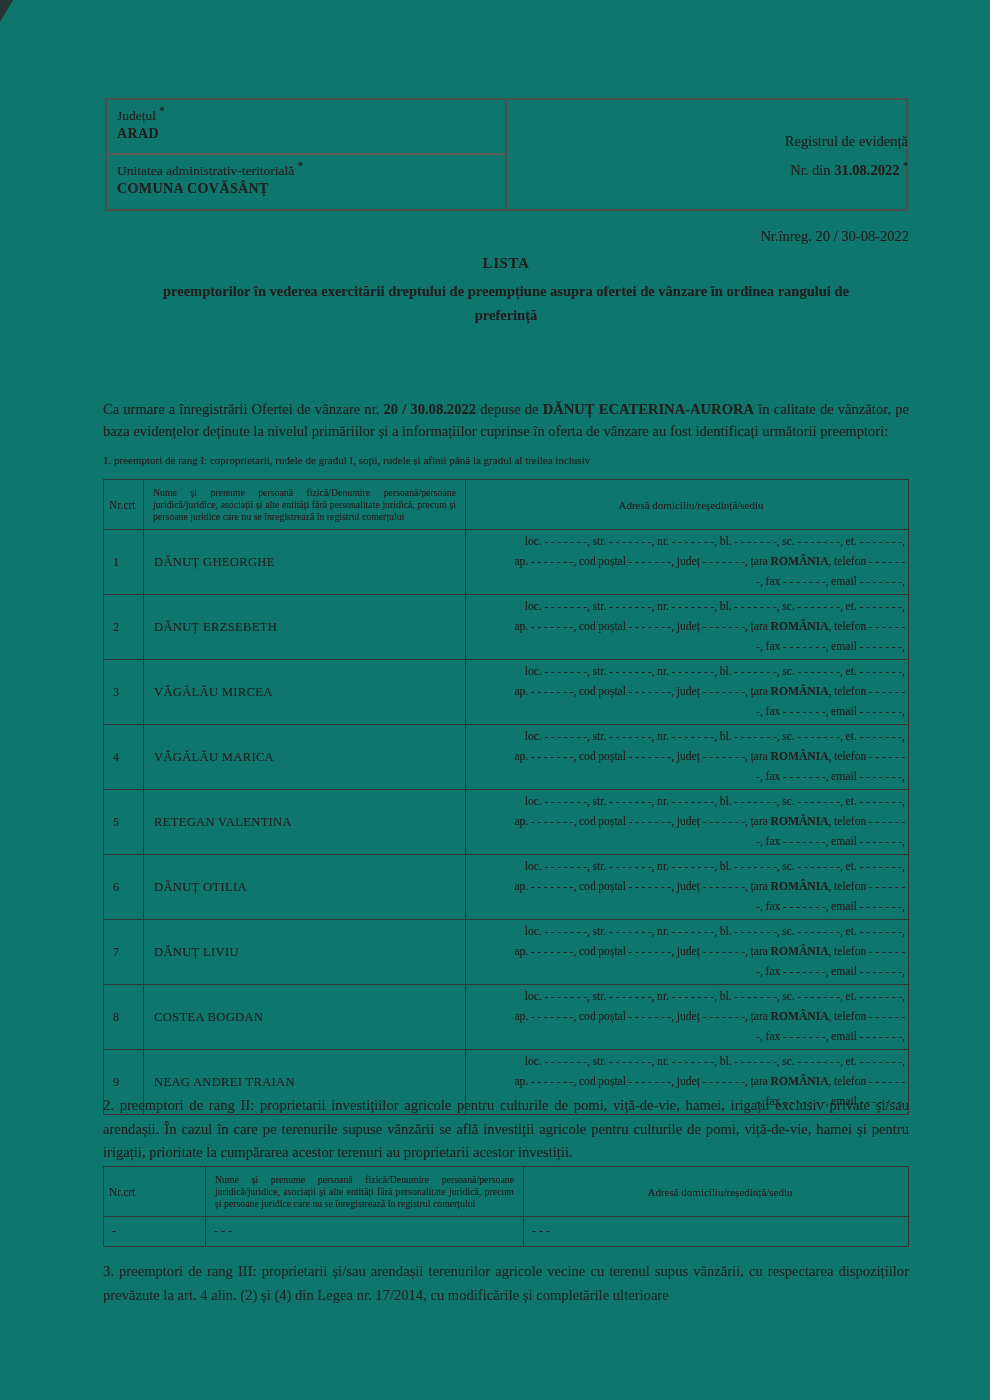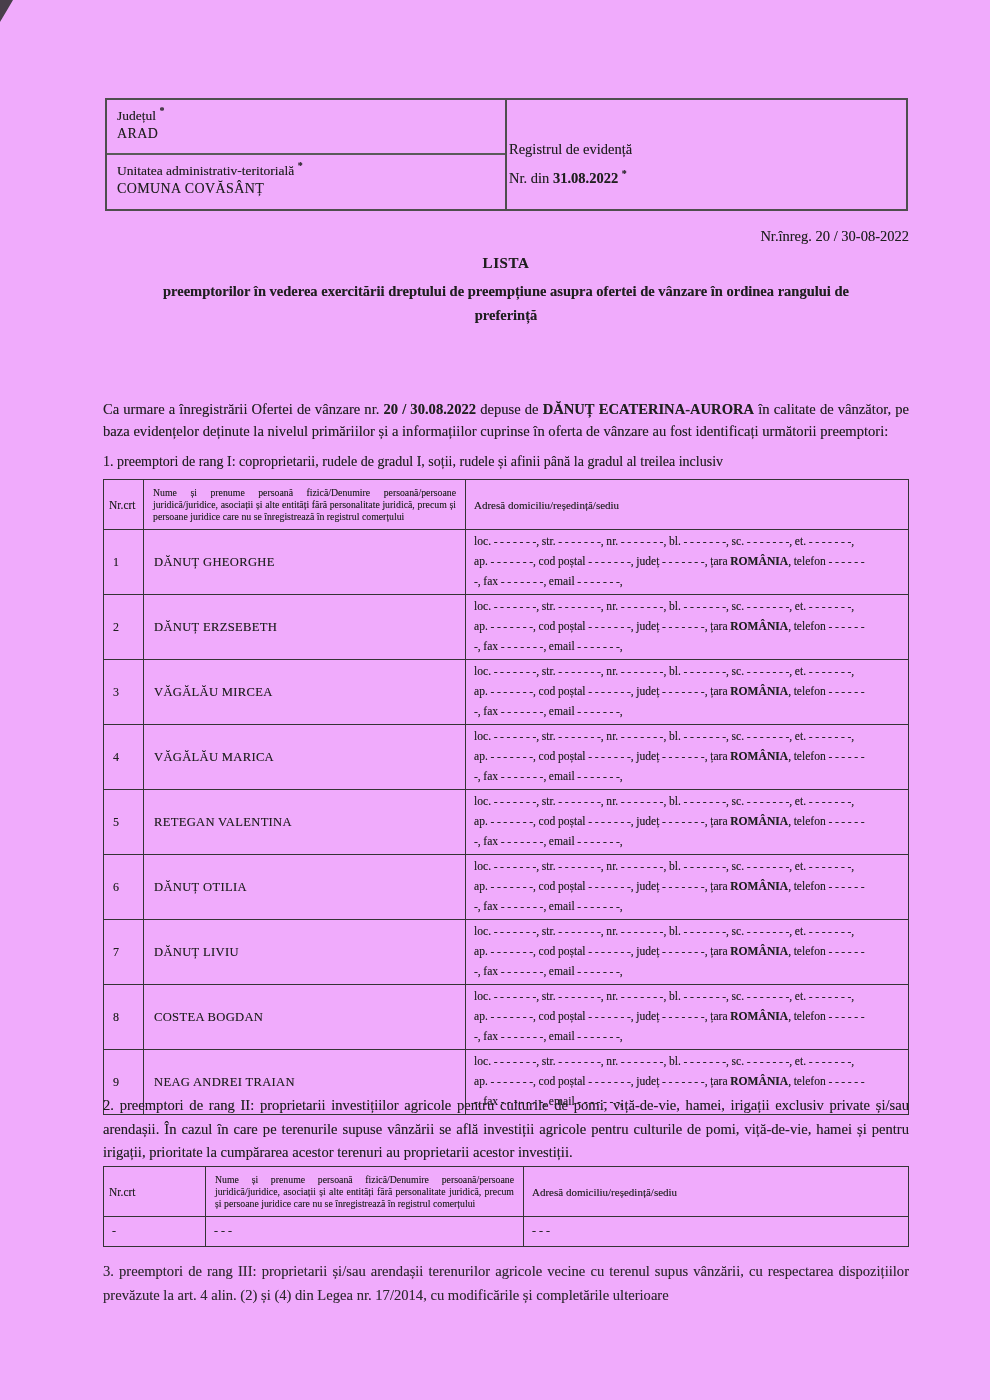--- a/index.html
+++ b/index.html
@@ -1,70 +1,70 @@
 <!DOCTYPE html>
 <html><head>
 <meta charset="utf-8">
 <style>
   * { margin:0; padding:0; box-sizing:border-box; }
   html,body { background:#e8e8e8; }
   .page {
     position:relative; width:990px; height:1400px; margin:0 auto;
-    background:#f0abfc; color:#1f1f1f;
+    background:#0f766e; color:#1f1f1f;
     font-family:"Liberation Serif","DejaVu Serif",serif;
     text-shadow:0 0 0.4px rgba(40,40,40,.45);
     overflow:hidden;
   }
   .abs { position:absolute; }
 
   
   .corner-mark { left:0; top:0; width:13px; height:22px; background:#2b2b2b;
     clip-path:polygon(0 0,100% 0,55% 45%,0 100%); opacity:.85; }
 
   
   .header-box { left:105px; top:98px; width:803px; height:113px;
     border:2.4px solid #4e4e4e; }
   .hb-left { position:absolute; left:0; top:0; width:400px; height:100%;
     border-right:2.4px solid #4e4e4e; }
   .hb-cell { padding:5px 10px 0 10px; }
   .hb-top { height:55px; border-bottom:2.2px solid #5a5a5a; }
   .hb-label { font-size:13.5px; }
-  .hb-value { font-size:14px; font-weight:normal; letter-spacing:.4px; margin-top:2px; }
+  .hb-value { font-size:14px; font-weight:bold; letter-spacing:.4px; margin-top:2px; }
   sup.star { font-size:10px; font-weight:bold; }
-  .hb-right { position:absolute; left:402px; top:8px; width:399px; height:100%;
-    text-align:left; padding-top:33px; font-size:14.5px; }
+  .hb-right { position:absolute; left:402px; top:0; width:399px; height:100%;
+    text-align:right; padding-top:33px; font-size:14.5px; }
   .hb-right .nr-line { margin-top:10px; }
   .bold { font-weight:bold; }
 
   .reg-line { left:103px; top:228px; width:806px; text-align:right; font-size:14.5px; }
 
   .doc-title { left:103px; top:255px; width:806px; text-align:center;
     font-size:15px; font-weight:bold; letter-spacing:.6px; }
   .doc-subtitle { left:80px; top:279px; width:852px; text-align:center;
     font-size:14.5px; font-weight:bold; line-height:24px; }
 
   .intro { left:103px; top:386px; width:806px; font-size:14.6px;
     line-height:22px; text-align:justify;margin-top:12px; }
-  .rank1-heading { left:103px; top:454px; width:806px; font-size:14px; }
+  .rank1-heading { left:103px; top:454px; width:806px; font-size:11px; }
 
   table.doc { border-collapse:collapse; width:806px; table-layout:fixed; }
   table.doc td, table.doc th { border:1.7px solid #343434; vertical-align:middle;
     font-weight:normal; }
   .t1 { left:103px; top:479px; }
   .t1 .col-nr { width:40px; }
   .t1 .col-name { width:322px; }
   th.h-nr { font-size:11.5px; text-align:left; padding-left:5px; }
   th.h-name { font-size:9.8px; line-height:12px; text-align:justify;
     padding:4px 9px; vertical-align:top; }
-  th.h-address { font-size:11px; text-align:left; padding-left:8px; }
+  th.h-address { font-size:11px; text-align:center; padding-left:8px; }
   .t1 thead tr { height:50px; }
   .t1 tbody tr { height:61px; }
   td.c-nr { font-size:12px; padding-left:9px; }
   td.c-name { font-size:12.6px; font-weight:bold; letter-spacing:.3px; padding-left:10px; }
-  td.c-address { padding:2px 3px 2px 8px; overflow:hidden; }
+  td.c-address { padding:2px 3px 2px 8px; overflow:hidden;text-align:right; }
   .addr-line { font-size:11.6px; line-height:20px; white-space:nowrap;
     word-spacing:-0.3px; }
 
   .rank2 { left:103px; top:1094px; width:806px; font-size:14.6px;
     line-height:23.5px; text-align:justify; }
   .t2 { left:103px; top:1166px; }
   .t2 .col-nr { width:102px; }
   .t2 .col-name { width:318px; }
   .t2 thead tr { height:50px; }
   .t2 tbody tr { height:30px; }

